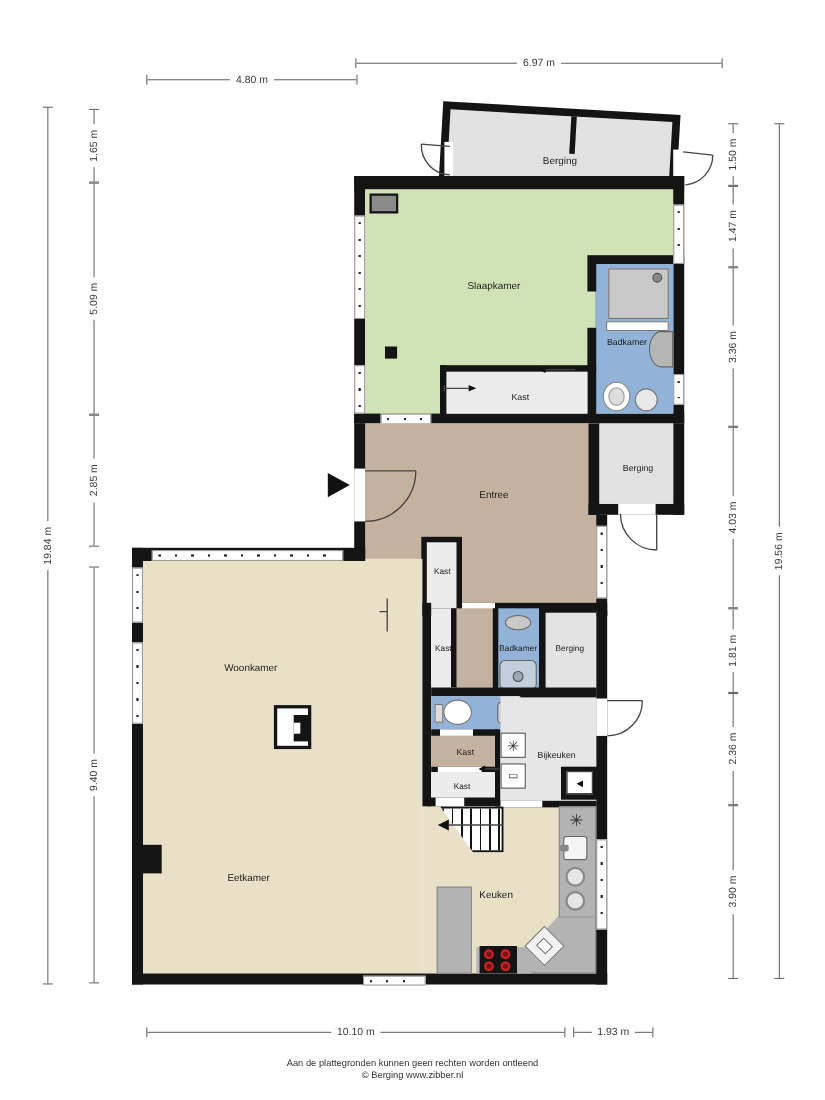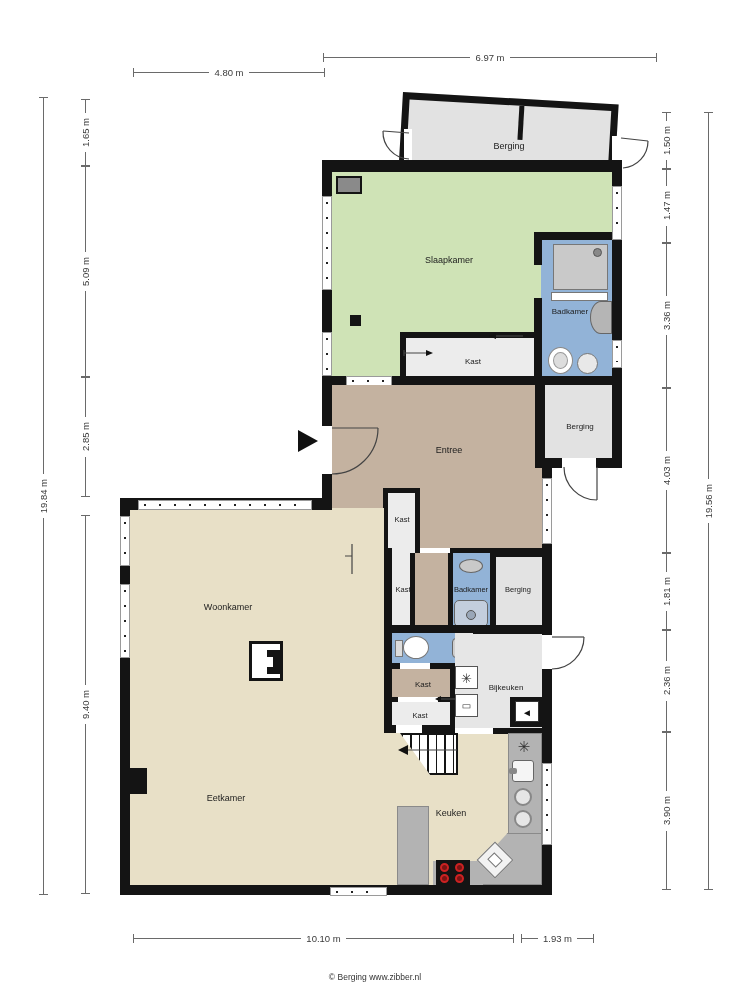--- a/index.html
+++ b/index.html
@@ -343,15 +343,16 @@
   <div class="lbl" style="left:228px;top:607px;">Woonkamer</div>
   <div class="lbl xs" style="left:403px;top:589px;">Kast</div>
   <div class="lbl xs" style="left:471px;top:589px;">Badkamer</div>
   <div class="lbl xs" style="left:518px;top:589px;">Berging</div>
   <div class="lbl s" style="left:423px;top:684px;">Kast</div>
   <div class="lbl xs" style="left:420px;top:715px;">Kast</div>
   <div class="lbl s" style="left:506px;top:687px;">Bijkeuken</div>
   <div class="lbl" style="left:226px;top:798px;">Eetkamer</div>
   <div class="lbl" style="left:451px;top:813px;">Keuken</div>
 
+  <div class="foot" style="top:961px;">Aan de plattegronden kunnen geen rechten worden ontleend</div>
   <div class="foot" style="top:972px;">© Berging www.zibber.nl</div>
 
 </div>
 
 </body></html>

